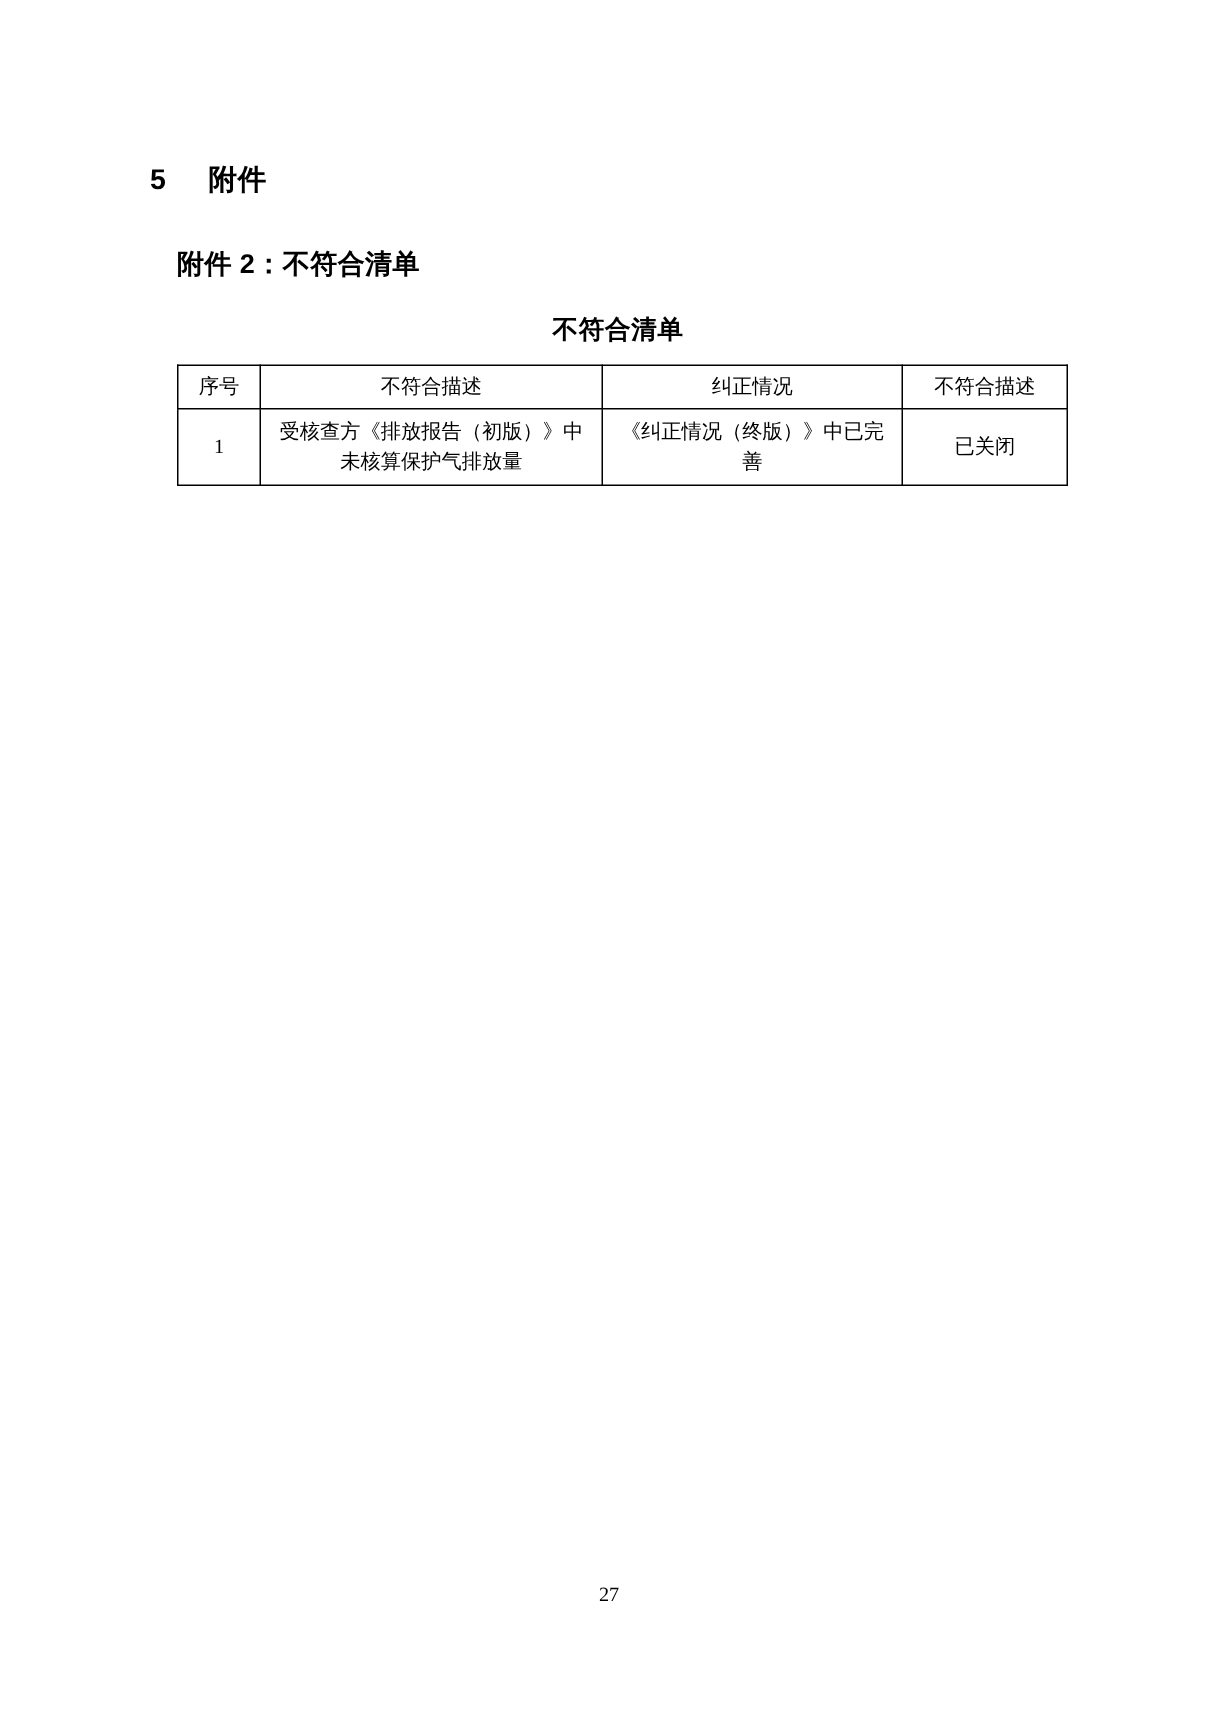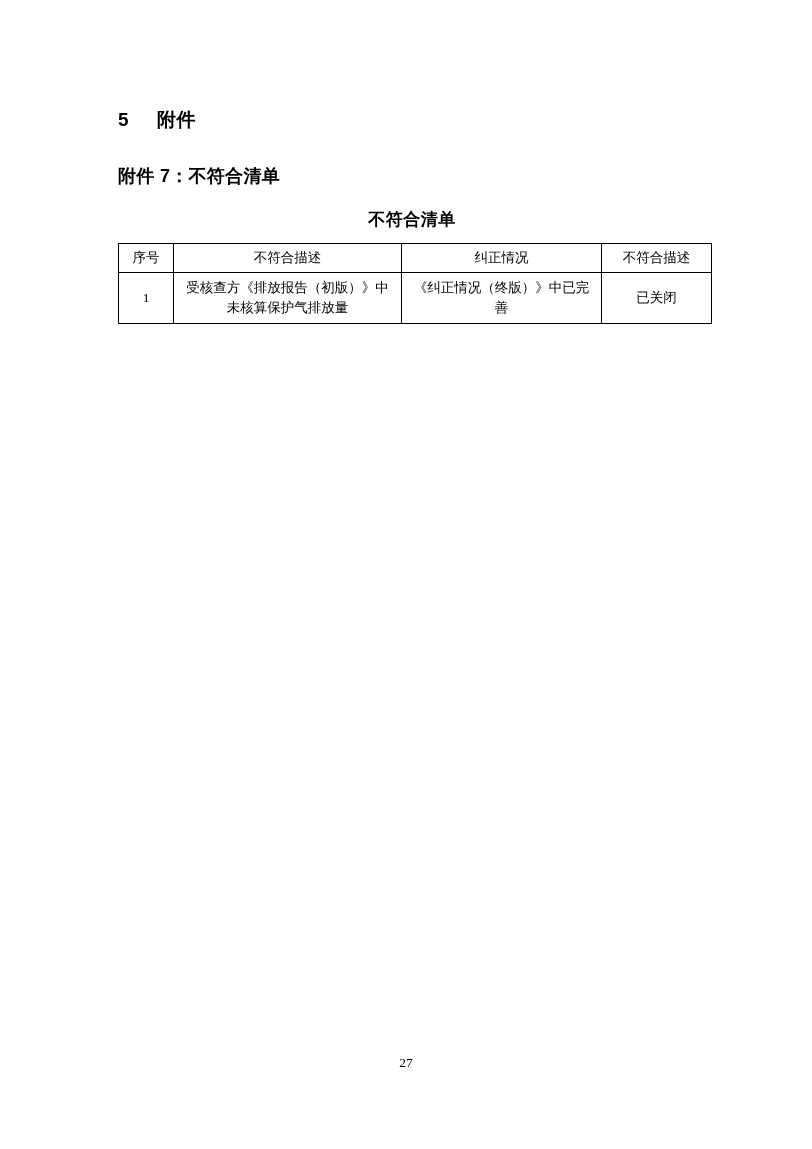--- a/index.html
+++ b/index.html
@@ -18,21 +18,21 @@
   .page {
     position: absolute;
     left: 0; top: 0;
     width: 812px;
     height: 1149px;
     box-sizing: border-box;
     padding: 0 100px;
   }
   .section-heading {
     position: absolute;
-    left: 118px;
+    left: 100px;
     top: 107px;
     font-family: "Liberation Sans", sans-serif;
     font-weight: bold;
     font-size: 19px;
     letter-spacing: 0.5px;
     white-space: nowrap;
   }
   .section-heading .num {
     margin-right: 28px;
   }
@@ -100,21 +100,21 @@
 </style>
 </head>
 <body>
 
 <div class="page">
 
   <div class="section-heading">
     <span class="num">5</span><span>附件</span>
   </div>
 
-  <div class="sub-heading">附件 7：不符合清单</div>
+  <div class="sub-heading">附件 2：不符合清单</div>
 
   <div class="table-title">不符合清单</div>
 
   <table class="nc-table">
     <colgroup>
       <col class="c-no">
       <col class="c-desc">
       <col class="c-corr">
       <col class="c-concl">
     </colgroup>

